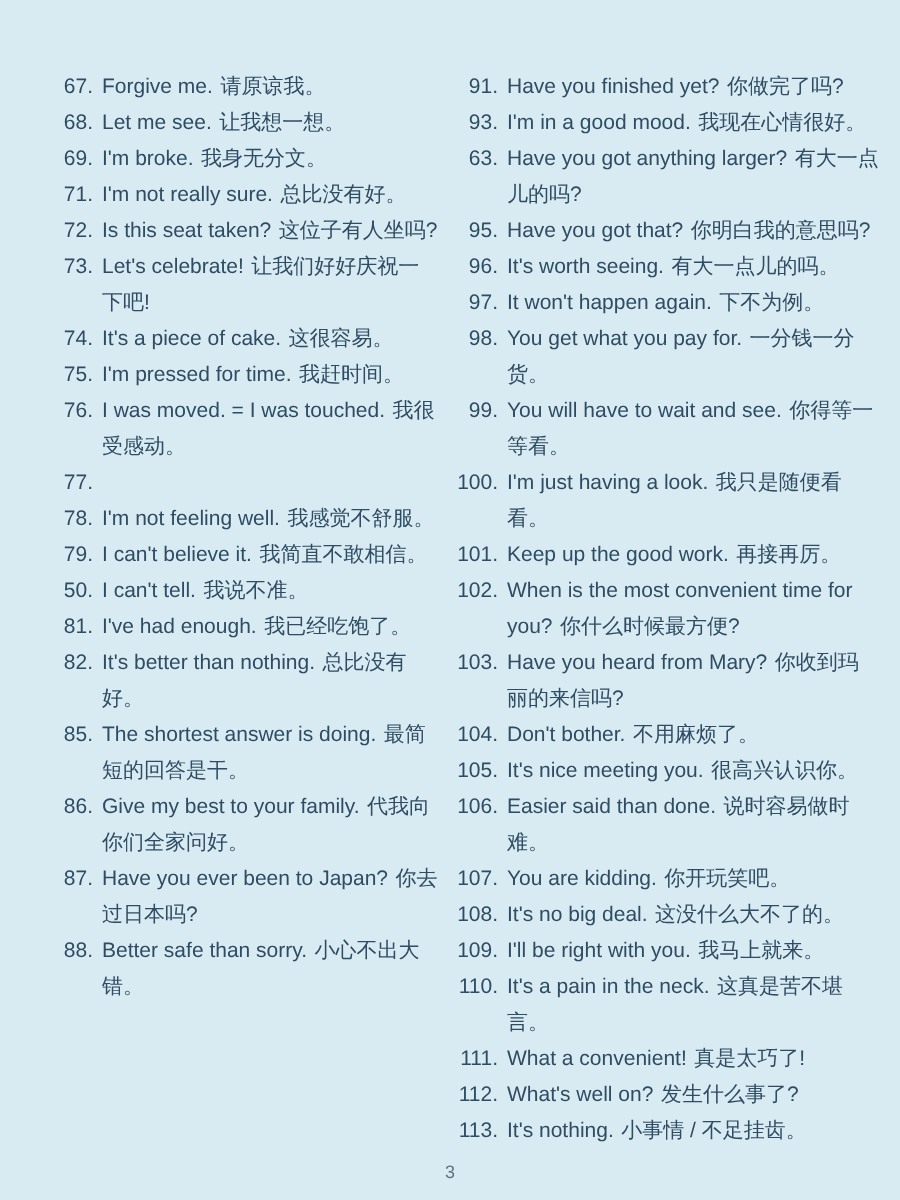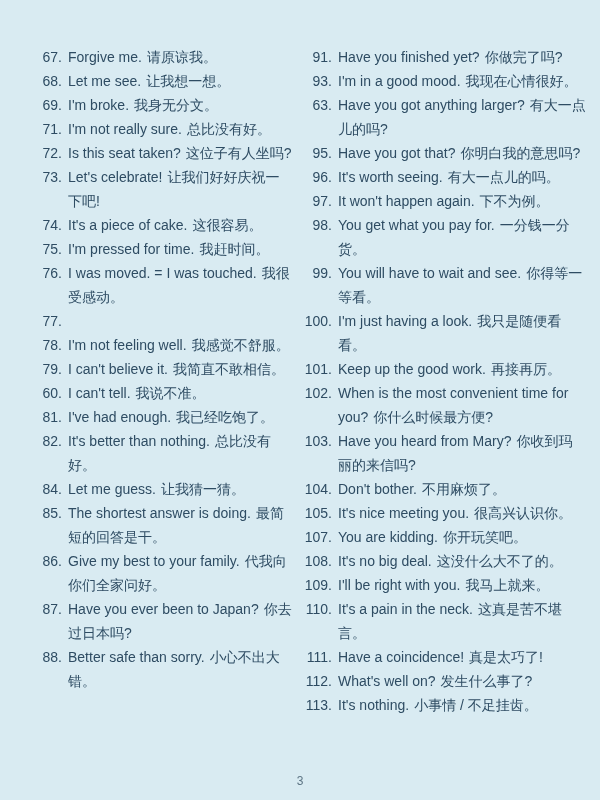--- a/index.html
+++ b/index.html
@@ -81,36 +81,32 @@
         </div>
         <div class="item">
           <span class="num">78.</span>
           <span class="txt"><span class="en">I'm not feeling well.</span><span class="zh">我感觉不舒服。</span></span>
         </div>
         <div class="item">
           <span class="num">79.</span>
           <span class="txt"><span class="en">I can't believe it.</span><span class="zh">我简直不敢相信。</span></span>
         </div>
         <div class="item">
-          <span class="num">60.</span>
+          <span class="num">50.</span>
           <span class="txt"><span class="en">I can't tell.</span><span class="zh">我说不准。</span></span>
         </div>
         <div class="item">
           <span class="num">81.</span>
           <span class="txt"><span class="en">I've had enough.</span><span class="zh">我已经吃饱了。</span></span>
         </div>
         <div class="item">
           <span class="num">82.</span>
           <span class="txt"><span class="en">It's better than nothing.</span><span class="zh">总比没有好。</span></span>
         </div>
         <div class="item">
-          <span class="num">84.</span>
-          <span class="txt"><span class="en">Let me guess.</span><span class="zh">让我猜一猜。</span></span>
-        </div>
-        <div class="item">
           <span class="num">85.</span>
           <span class="txt"><span class="en">The shortest answer is doing.</span><span class="zh">最简短的回答是干。</span></span>
         </div>
         <div class="item">
           <span class="num">86.</span>
           <span class="txt"><span class="en">Give my best to your family.</span><span class="zh">代我向你们全家问好。</span></span>
         </div>
         <div class="item">
           <span class="num">87.</span>
           <span class="txt"><span class="en">Have you ever been to Japan?</span><span class="zh">你去过日本吗?</span></span>
@@ -171,38 +167,42 @@
         </div>
         <div class="item">
           <span class="num">104.</span>
           <span class="txt"><span class="en">Don't bother.</span><span class="zh">不用麻烦了。</span></span>
         </div>
         <div class="item">
           <span class="num">105.</span>
           <span class="txt"><span class="en">It's nice meeting you.</span><span class="zh">很高兴认识你。</span></span>
         </div>
         <div class="item">
+          <span class="num">106.</span>
+          <span class="txt"><span class="en">Easier said than done.</span><span class="zh">说时容易做时难。</span></span>
+        </div>
+        <div class="item">
           <span class="num">107.</span>
           <span class="txt"><span class="en">You are kidding.</span><span class="zh">你开玩笑吧。</span></span>
         </div>
         <div class="item">
           <span class="num">108.</span>
           <span class="txt"><span class="en">It's no big deal.</span><span class="zh">这没什么大不了的。</span></span>
         </div>
         <div class="item">
           <span class="num">109.</span>
           <span class="txt"><span class="en">I'll be right with you.</span><span class="zh">我马上就来。</span></span>
         </div>
         <div class="item">
           <span class="num">110.</span>
           <span class="txt"><span class="en">It's a pain in the neck.</span><span class="zh">这真是苦不堪言。</span></span>
         </div>
         <div class="item">
           <span class="num">111.</span>
-          <span class="txt"><span class="en">Have a coincidence!</span><span class="zh">真是太巧了!</span></span>
+          <span class="txt"><span class="en">What a convenient!</span><span class="zh">真是太巧了!</span></span>
         </div>
         <div class="item">
           <span class="num">112.</span>
           <span class="txt"><span class="en">What's well on?</span><span class="zh">发生什么事了?</span></span>
         </div>
         <div class="item">
           <span class="num">113.</span>
           <span class="txt"><span class="en">It's nothing.</span><span class="zh">小事情 / 不足挂齿。</span></span>
         </div>
       </div>

